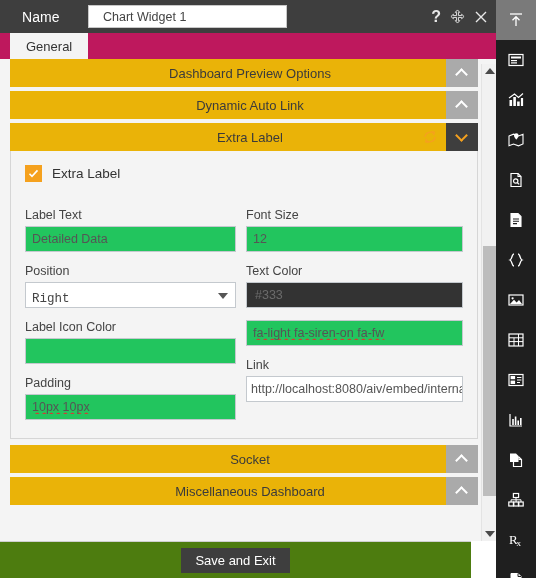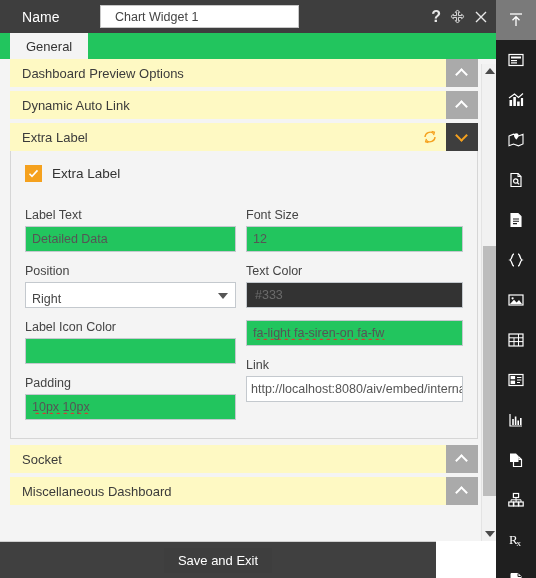--- a/index.html
+++ b/index.html
@@ -13,21 +13,21 @@
   #app {
     position: relative;
     width: 536px; height: 578px;
     background: #ffffff;
   }
 
   
   .titlebar {
     position: absolute; left: 0; top: 0; width: 496px; height: 33px;
     background: #3e3e3e;
-    display: flex; align-items: center; gap: 12px;
+    display: flex; align-items: center;
   }
   .title-label {
     color: #ffffff; font-size: 14px; margin-left: 22px; width: 62px;
     letter-spacing: .1px;
   }
   .title-input {
     width: 199px; height: 23px; margin-left: 4px;
     background: #fff; border: 1px solid #c8c8c8; border-radius: 0;
     font-family: "Liberation Sans", sans-serif; font-size: 12.5px;
     color: #444; padding: 0 14px; outline: none;
@@ -35,42 +35,43 @@
   .title-actions {
     position: absolute; right: 8px; top: 0; height: 33px;
     display: flex; align-items: center; gap: 9px;
   }
   .ticon { color: #e8e8e8; cursor: pointer; display: inline-flex; }
   .ticon.q { font-size: 16px; font-weight: bold; line-height: 1; }
 
   
   .tabstrip {
     position: absolute; left: 0; top: 33px; width: 496px; height: 26px;
-    background: #22c55e;
+    background: #be185d;
   }
   .tab {
     position: absolute; left: 10px; top: 0; height: 26px;
     padding: 0 16px; background: #f4f4f4;
     display: flex; align-items: center;
     font-size: 13px; color: #333; cursor: pointer;
   }
 
   
   .panel {
     position: absolute; left: 0; top: 59px; width: 496px; height: 482px;
     background: #f4f4f4; overflow: hidden;
   }
   .panel-inner {
     position: absolute; left: 10px; top: 0; width: 468px;
   }
 
   .section-header {
-    position: relative; height: 28px; background: #fef9c3;
+    position: relative; height: 28px; background: #eab308;
     margin-bottom: 4px; display: flex; align-items: center;
     cursor: pointer;
+    justify-content: center;
   }
   .section-header .sh-title {
     font-size: 13px; color: #3b3b3b; margin-left: 12px;
   }
   .collapse-btn {
     position: absolute; right: 0; top: 0; width: 32px; height: 28px;
     background: #aaaaaa; display: flex; align-items: center; justify-content: center;
     cursor: pointer;
   }
   .collapse-btn.open { background: #3e3e3e; }
@@ -132,21 +133,21 @@
     width: 100%; height: 26px; background: #333333;
     border: 1px solid #c4c9ce; display: flex; align-items: center;
     padding: 0 8px; font-size: 12.5px; color: #6b6b6b; cursor: pointer;
   }
   .sel-wrap { position: relative; }
   .sel {
     width: 100%; height: 26px; background: #ffffff;
     border: 1px solid #c4c9ce; font-size: 12.5px; color: #444;
     padding: 8px 24px 0 6px; outline: none; appearance: none;
     -webkit-appearance: none; -moz-appearance: none;
-    font-family: Liberation Sans, sans-serif; cursor: pointer;
+    font-family: Liberation Mono, monospace; cursor: pointer;
   }
   .sel-arrow {
     position: absolute; right: 8px; top: 11px; pointer-events: none;
     width: 0; height: 0;
     border-left: 5px solid transparent; border-right: 5px solid transparent;
     border-top: 6px solid #555;
   }
   .link-text {
     width: 100%; height: 26px; background: #ffffff;
     border: 1px solid #c4c9ce; font-size: 12.5px; color: #555;
@@ -168,22 +169,22 @@
   .vs-tri { width: 0; height: 0; border-left: 5px solid transparent; border-right: 5px solid transparent; }
   .vs-tri.u { border-bottom: 6px solid #4a4a4a; }
   .vs-tri.d { border-top: 6px solid #4a4a4a; }
   .vs-thumb {
     position: absolute; left: 1px; top: 182px; width: 13px; height: 250px;
     background: #bdbdbd; cursor: pointer;
   }
 
   
   .footer {
-    position: absolute; left: 0; top: 541px; width: 436px; height: 37px;
-    background: #404040; border-top: 1px solid #cfcfcf;
+    position: absolute; left: 0; top: 541px; width: 471px; height: 37px;
+    background: #4d7c0f; border-top: 1px solid #cfcfcf;
     display: flex; align-items: center; justify-content: center;
   }
   .save-btn {
     background: #3e3e3e; color: #ffffff; border: none;
     font-family: "Liberation Sans", sans-serif; font-size: 13px;
     padding: 5px 14px; cursor: pointer;
   }
 
   
   .rail {

